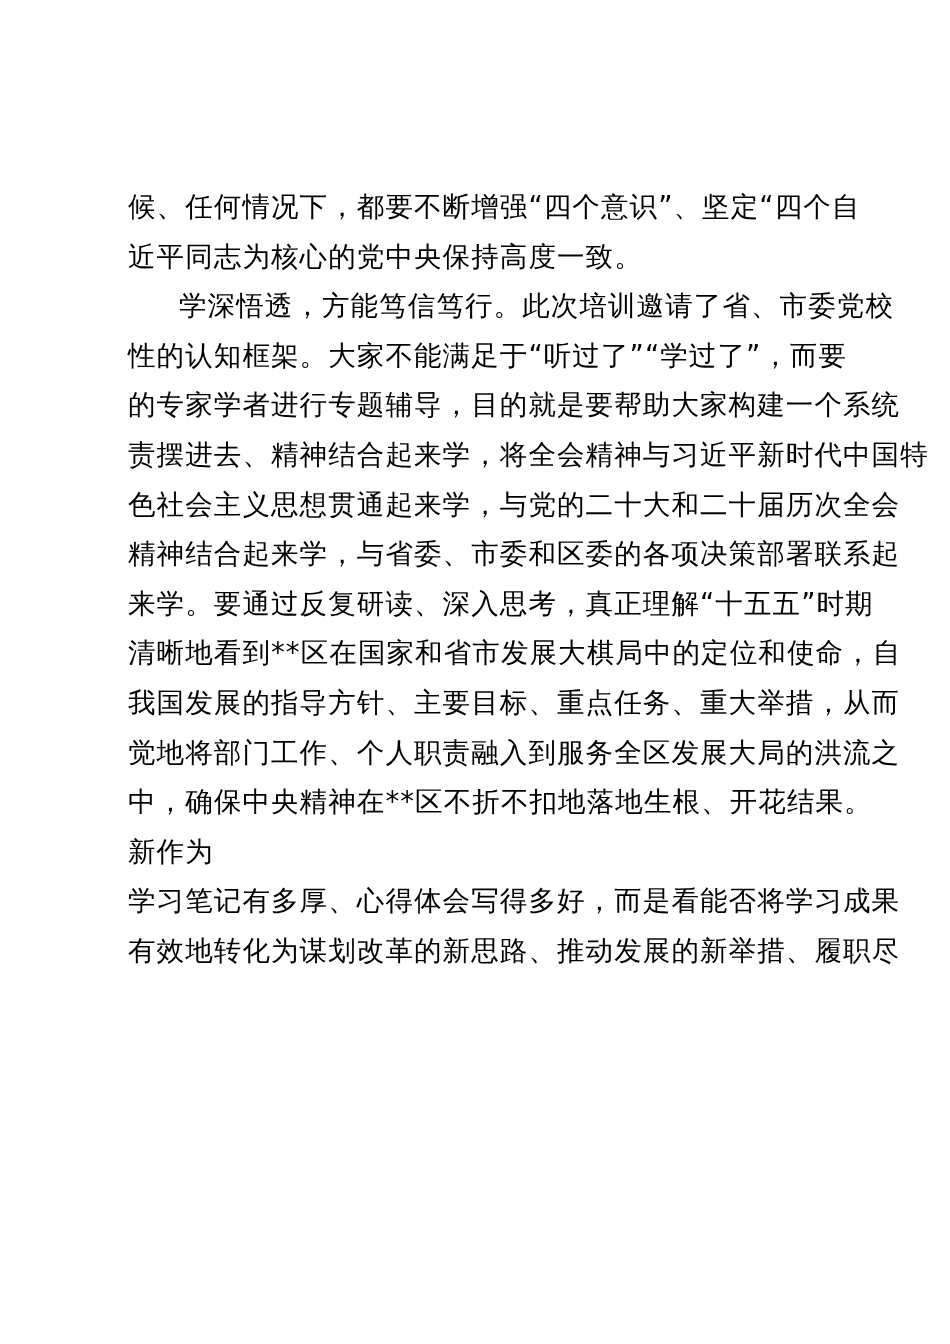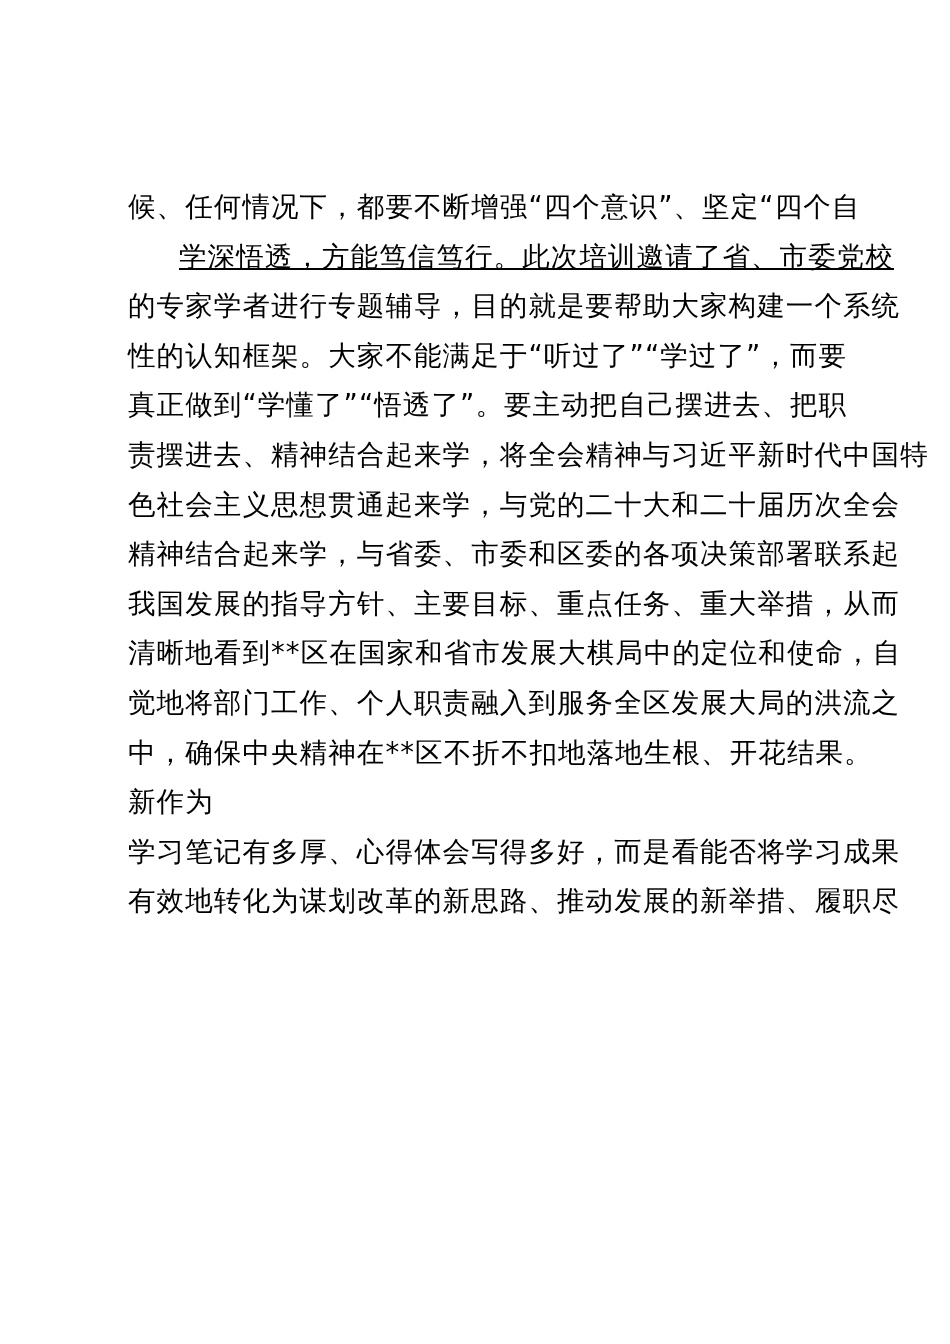--- a/index.html
+++ b/index.html
@@ -31,43 +31,43 @@
     }
     .line {
       height: 49.6px;
       line-height: 49.6px;
       font-size: 27.5px;
       white-space: nowrap;
       letter-spacing: 1.1px;
     }
     .indent {
       padding-left: 51px;
-      text-decoration: underline;
     }
   </style>
 </head>
 <body>
 
 <div class="page">
   <div class="content">
 
     <div>
       <div class="line">候、任何情况下，都要不断增强“四个意识”、坚定“四个自</div>
+      <div class="line">近平同志为核心的党中央保持高度一致。</div>
     </div>
 
     <div>
       <div class="line indent">学深悟透，方能笃信笃行。此次培训邀请了省、市委党校</div>
+      <div class="line">性的认知框架。大家不能满足于“听过了”“学过了”，而要</div>
       <div class="line">的专家学者进行专题辅导，目的就是要帮助大家构建一个系统</div>
-      <div class="line">性的认知框架。大家不能满足于“听过了”“学过了”，而要</div>
-      <div class="line">真正做到“学懂了”“悟透了”。要主动把自己摆进去、把职</div>
       <div class="line">责摆进去、精神结合起来学，将全会精神与习近平新时代中国特</div>
       <div class="line">色社会主义思想贯通起来学，与党的二十大和二十届历次全会</div>
       <div class="line">精神结合起来学，与省委、市委和区委的各项决策部署联系起</div>
+      <div class="line">来学。要通过反复研读、深入思考，真正理解“十五五”时期</div>
+      <div class="line">清晰地看到**区在国家和省市发展大棋局中的定位和使命，自</div>
       <div class="line">我国发展的指导方针、主要目标、重点任务、重大举措，从而</div>
-      <div class="line">清晰地看到**区在国家和省市发展大棋局中的定位和使命，自</div>
       <div class="line">觉地将部门工作、个人职责融入到服务全区发展大局的洪流之</div>
       <div class="line">中，确保中央精神在**区不折不扣地落地生根、开花结果。</div>
     </div>
 
     <div>
       <div class="line">新作为</div>
     </div>
 
     <div>
       <div class="line">学习笔记有多厚、心得体会写得多好，而是看能否将学习成果</div>

